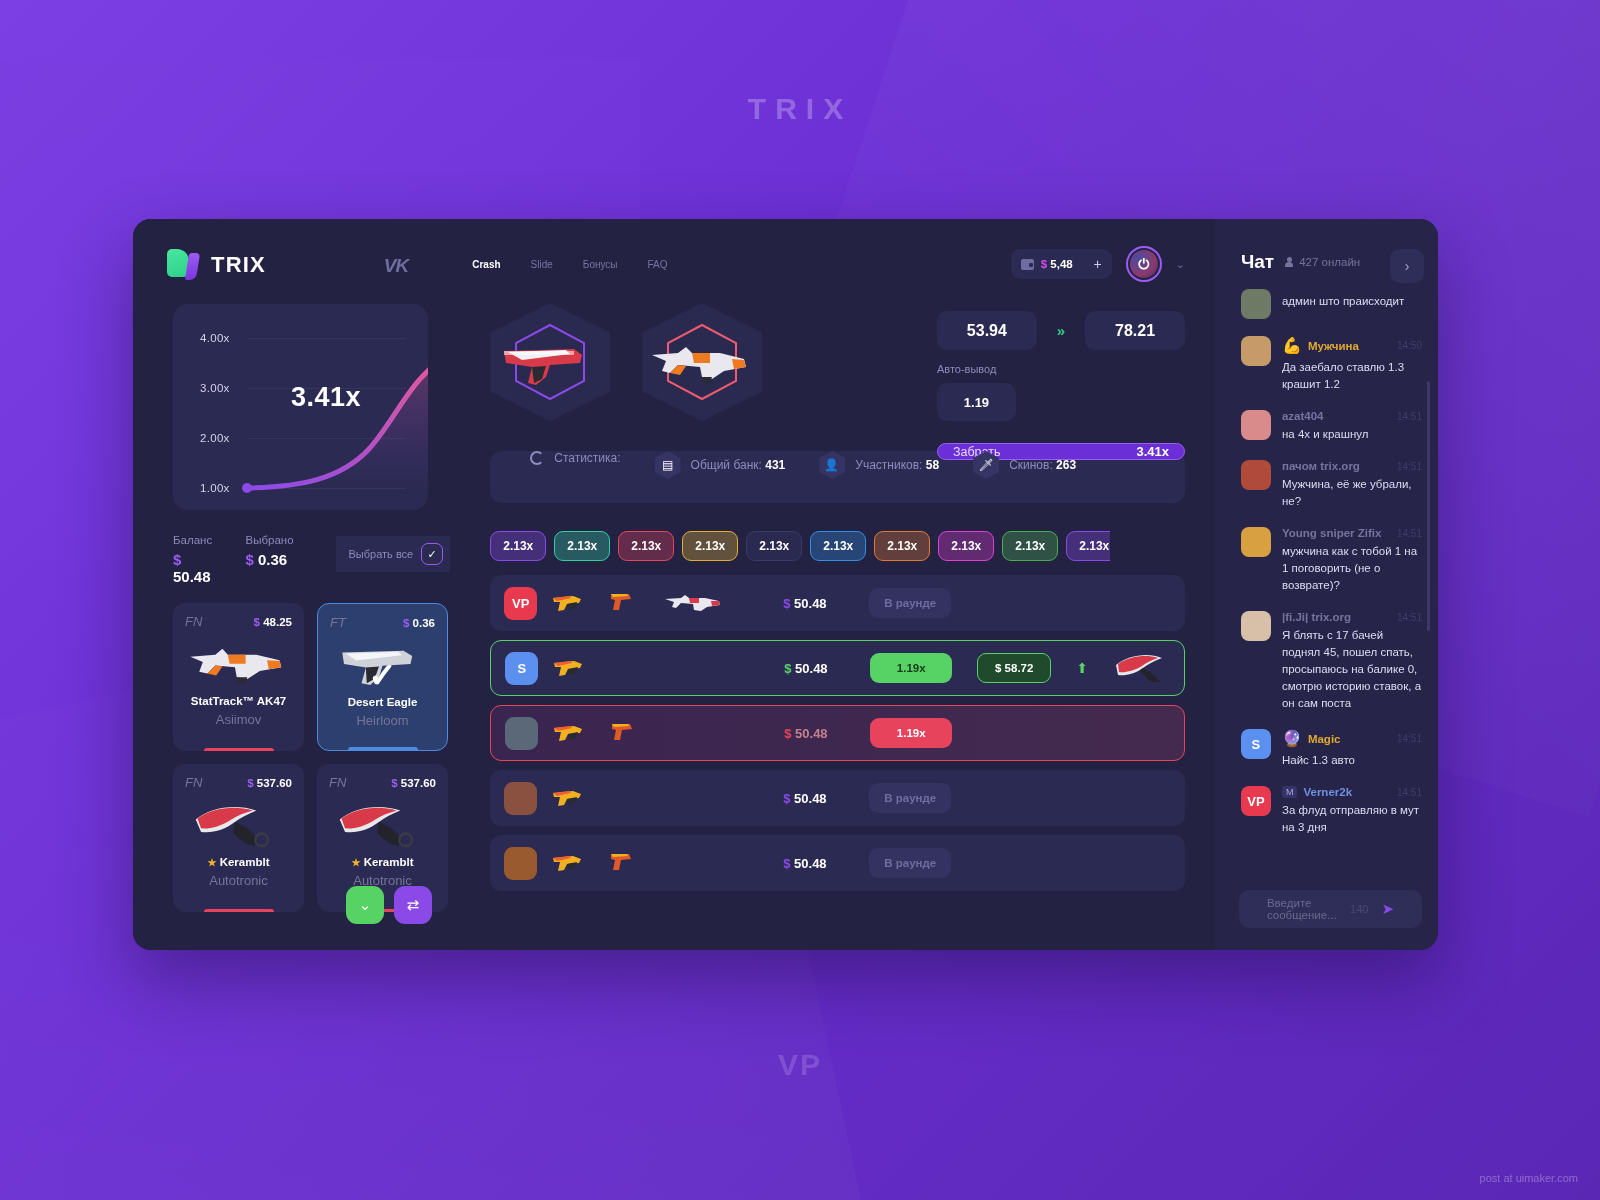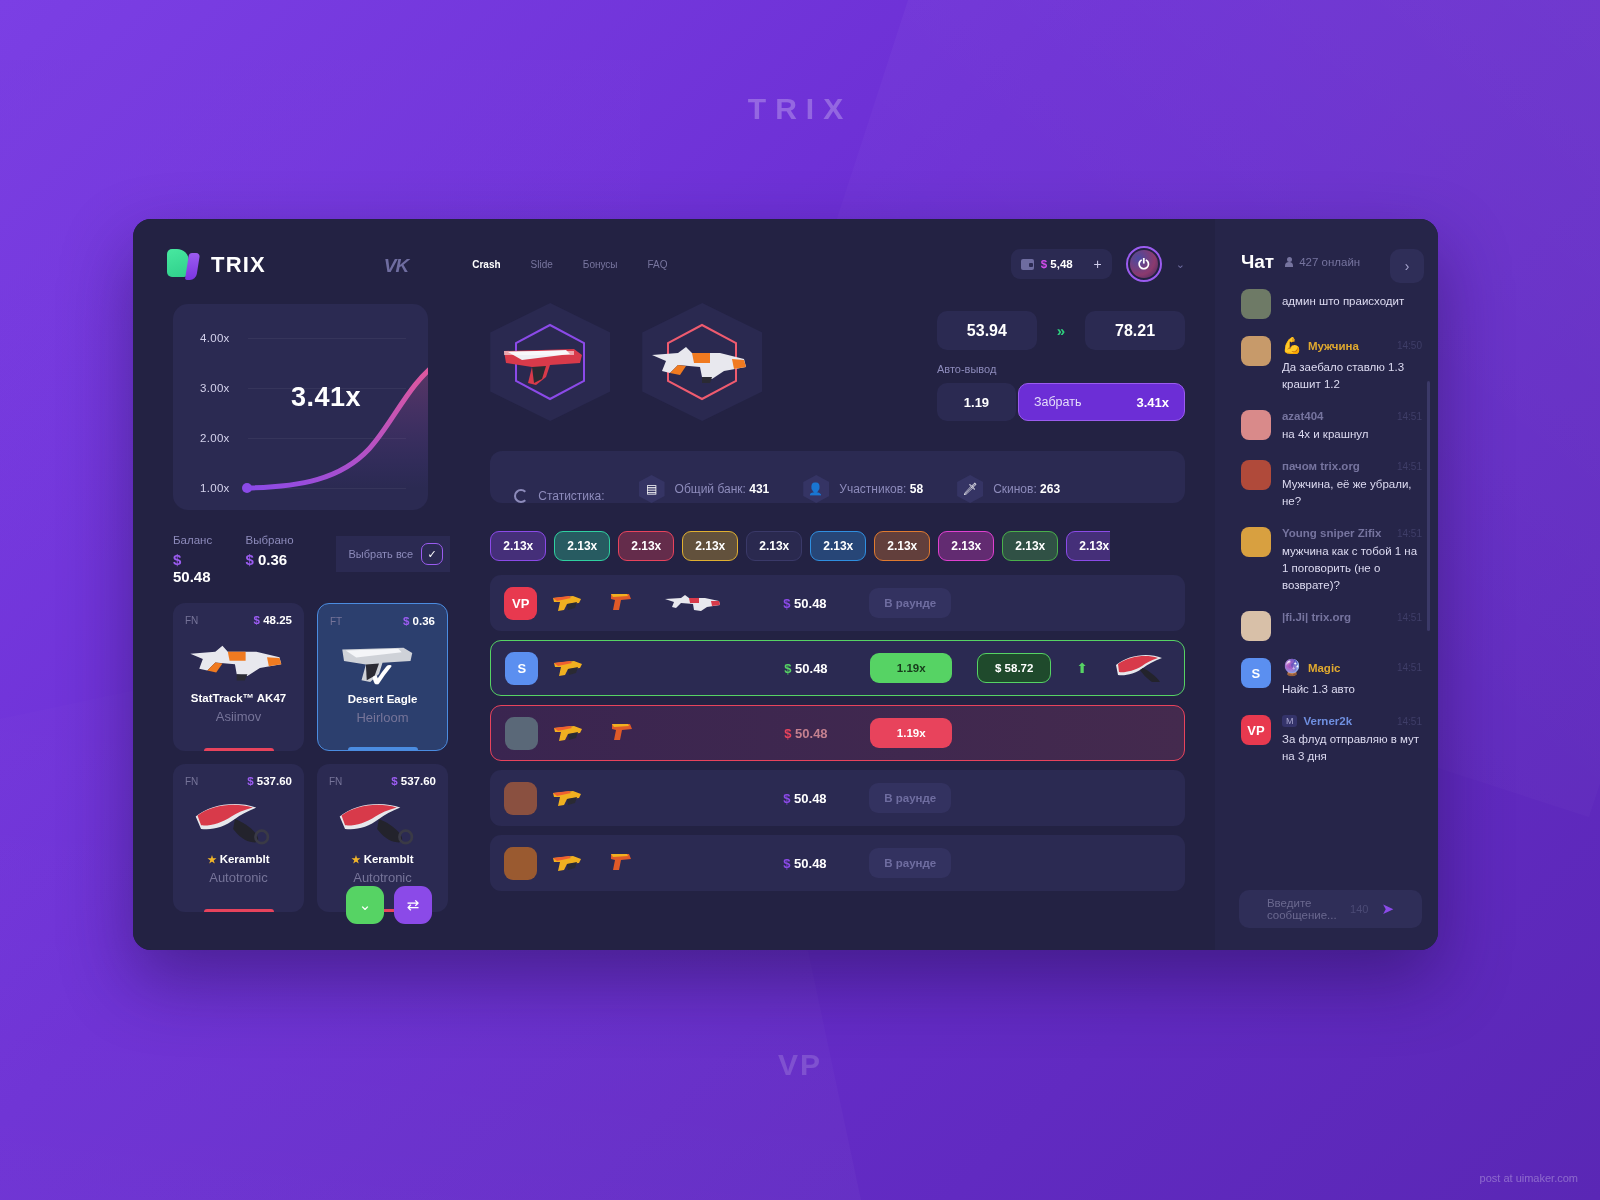--- a/index.html
+++ b/index.html
@@ -127,21 +127,21 @@
     margin:18px 0 0 40px; width:275px;
     display:grid; grid-template-columns:1fr 1fr; gap:13px;
     position:relative;
   }
   .inv-item {
     height:148px; background:#2b2a52; border-radius:12px;
     padding:11px 12px 0; position:relative; overflow:hidden;
   }
   .inv-item.sel { background:#2c3f6e; border:1.5px solid #4b8ce0; }
   .inv-top { display:flex; justify-content:space-between; align-items:center; }
-  .inv-wear { font-size:10px; color:#767499; }
+  .inv-wear { font-size:13px; color:#767499;font-style:italic; }
   .inv-price { font-size:11.5px; font-weight:bold; color:#fff; }
   .inv-price i { color:#9b5cf0; font-style:normal; }
   .inv-art { height:58px; margin-top:4px; position:relative; }
   .inv-name { font-size:11.5px; color:#fff; font-weight:bold; text-align:center; margin-top:4px;}
   .inv-sub { font-size:13px; color:#767499; text-align:center; margin-top:5px;}
   .inv-bar {
     position:absolute; left:50%; transform:translateX(-50%);
     bottom:-3px; width:70px; height:6px; border-radius:4px;
   }
   .star { color:#f0b429; font-size:10px; }
@@ -190,38 +190,38 @@
   
   .betpanel { position:absolute; right:30px; top:92px; width:248px; }
   .bp-row { display:flex; align-items:center; gap:20px; }
   .bp-num {
     flex:1; height:39px; background:#2b2a52; border-radius:10px;
     display:flex; align-items:center; justify-content:center;
     font-size:16px; font-weight:bold; color:#fff;
   }
   .bp-arrow { color:#2fd07e; font-size:15px; font-weight:bold; }
   .bp-label { font-size:11px; color:#8d8bbb; margin:13px 0 8px; }
-  .bp-row2 { display:flex; gap:2px; }
+  .bp-row2 { display:flex; gap:22px;flex-direction:column; }
   .bp-auto {
     width:79px; height:38px; background:#2b2a52; border-radius:10px;
     display:flex; align-items:center; justify-content:center;
     font-size:13px; font-weight:bold; color:#fff;
   }
   .bp-take {
     flex:1; height:38px; background:#6c2ed6; border:1.5px solid #9b5cf0;
     border-radius:10px; display:flex; align-items:center;
     justify-content:space-between; padding:0 15px;
   }
   .bp-take .l { font-size:12.5px; color:#e3dcfa; }
   .bp-take .r { font-size:13px; font-weight:bold; color:#fff; }
 
   
   .statsbar {
     margin:30px 30px 0 40px; height:52px; background:#2b2a52;
-    border-radius:12px; display:flex; align-items:flex-end; gap:0; padding:0 24px;
+    border-radius:12px; display:flex; align-items:flex-start; gap:0; padding:0 40px;
   }
   .stat-unit { display:flex; align-items:center; gap:10px; }
   .stat-unit + .stat-unit { margin-left:34px; }
   .hexic {
     width:26px; height:28px; background:#353464;
     clip-path:polygon(50% 0%,100% 25%,100% 75%,50% 100%,0% 75%,0% 25%);
     display:flex; align-items:center; justify-content:center;
     color:#fff; font-size:12px;
   }
   .stat-text { font-size:12px; color:#8d8bbb; }
@@ -680,20 +680,21 @@
             <div class="mtext">мужчина как с тобой 1 на 1 поговорить (не о возврате)?</div>
           </div>
         </div>
         <div class="msg">
           <div class="mav" style="background:#d8c0a8"></div>
           <div class="mbody">
             <div class="mhead">
               <span class="mname" style="color:#76749f">|fi.Ji| trix.org</span>
               <span class="mtime">14:51</span>
             </div>
+            <div class="mtext">Я блять с 17 бачей поднял 45, пошел спать, просыпаюсь на балике 0, смотрю историю ставок, а он сам поста</div>
           </div>
         </div>
         <div class="msg">
           <div class="mav" style="background:#5b8ff0">S</div>
           <div class="mbody">
             <div class="mhead">
               <span>🔮</span>
               <span class="mname" style="color:#e0a92f">Magic</span>
               <span class="mtime">14:51</span>
             </div>

